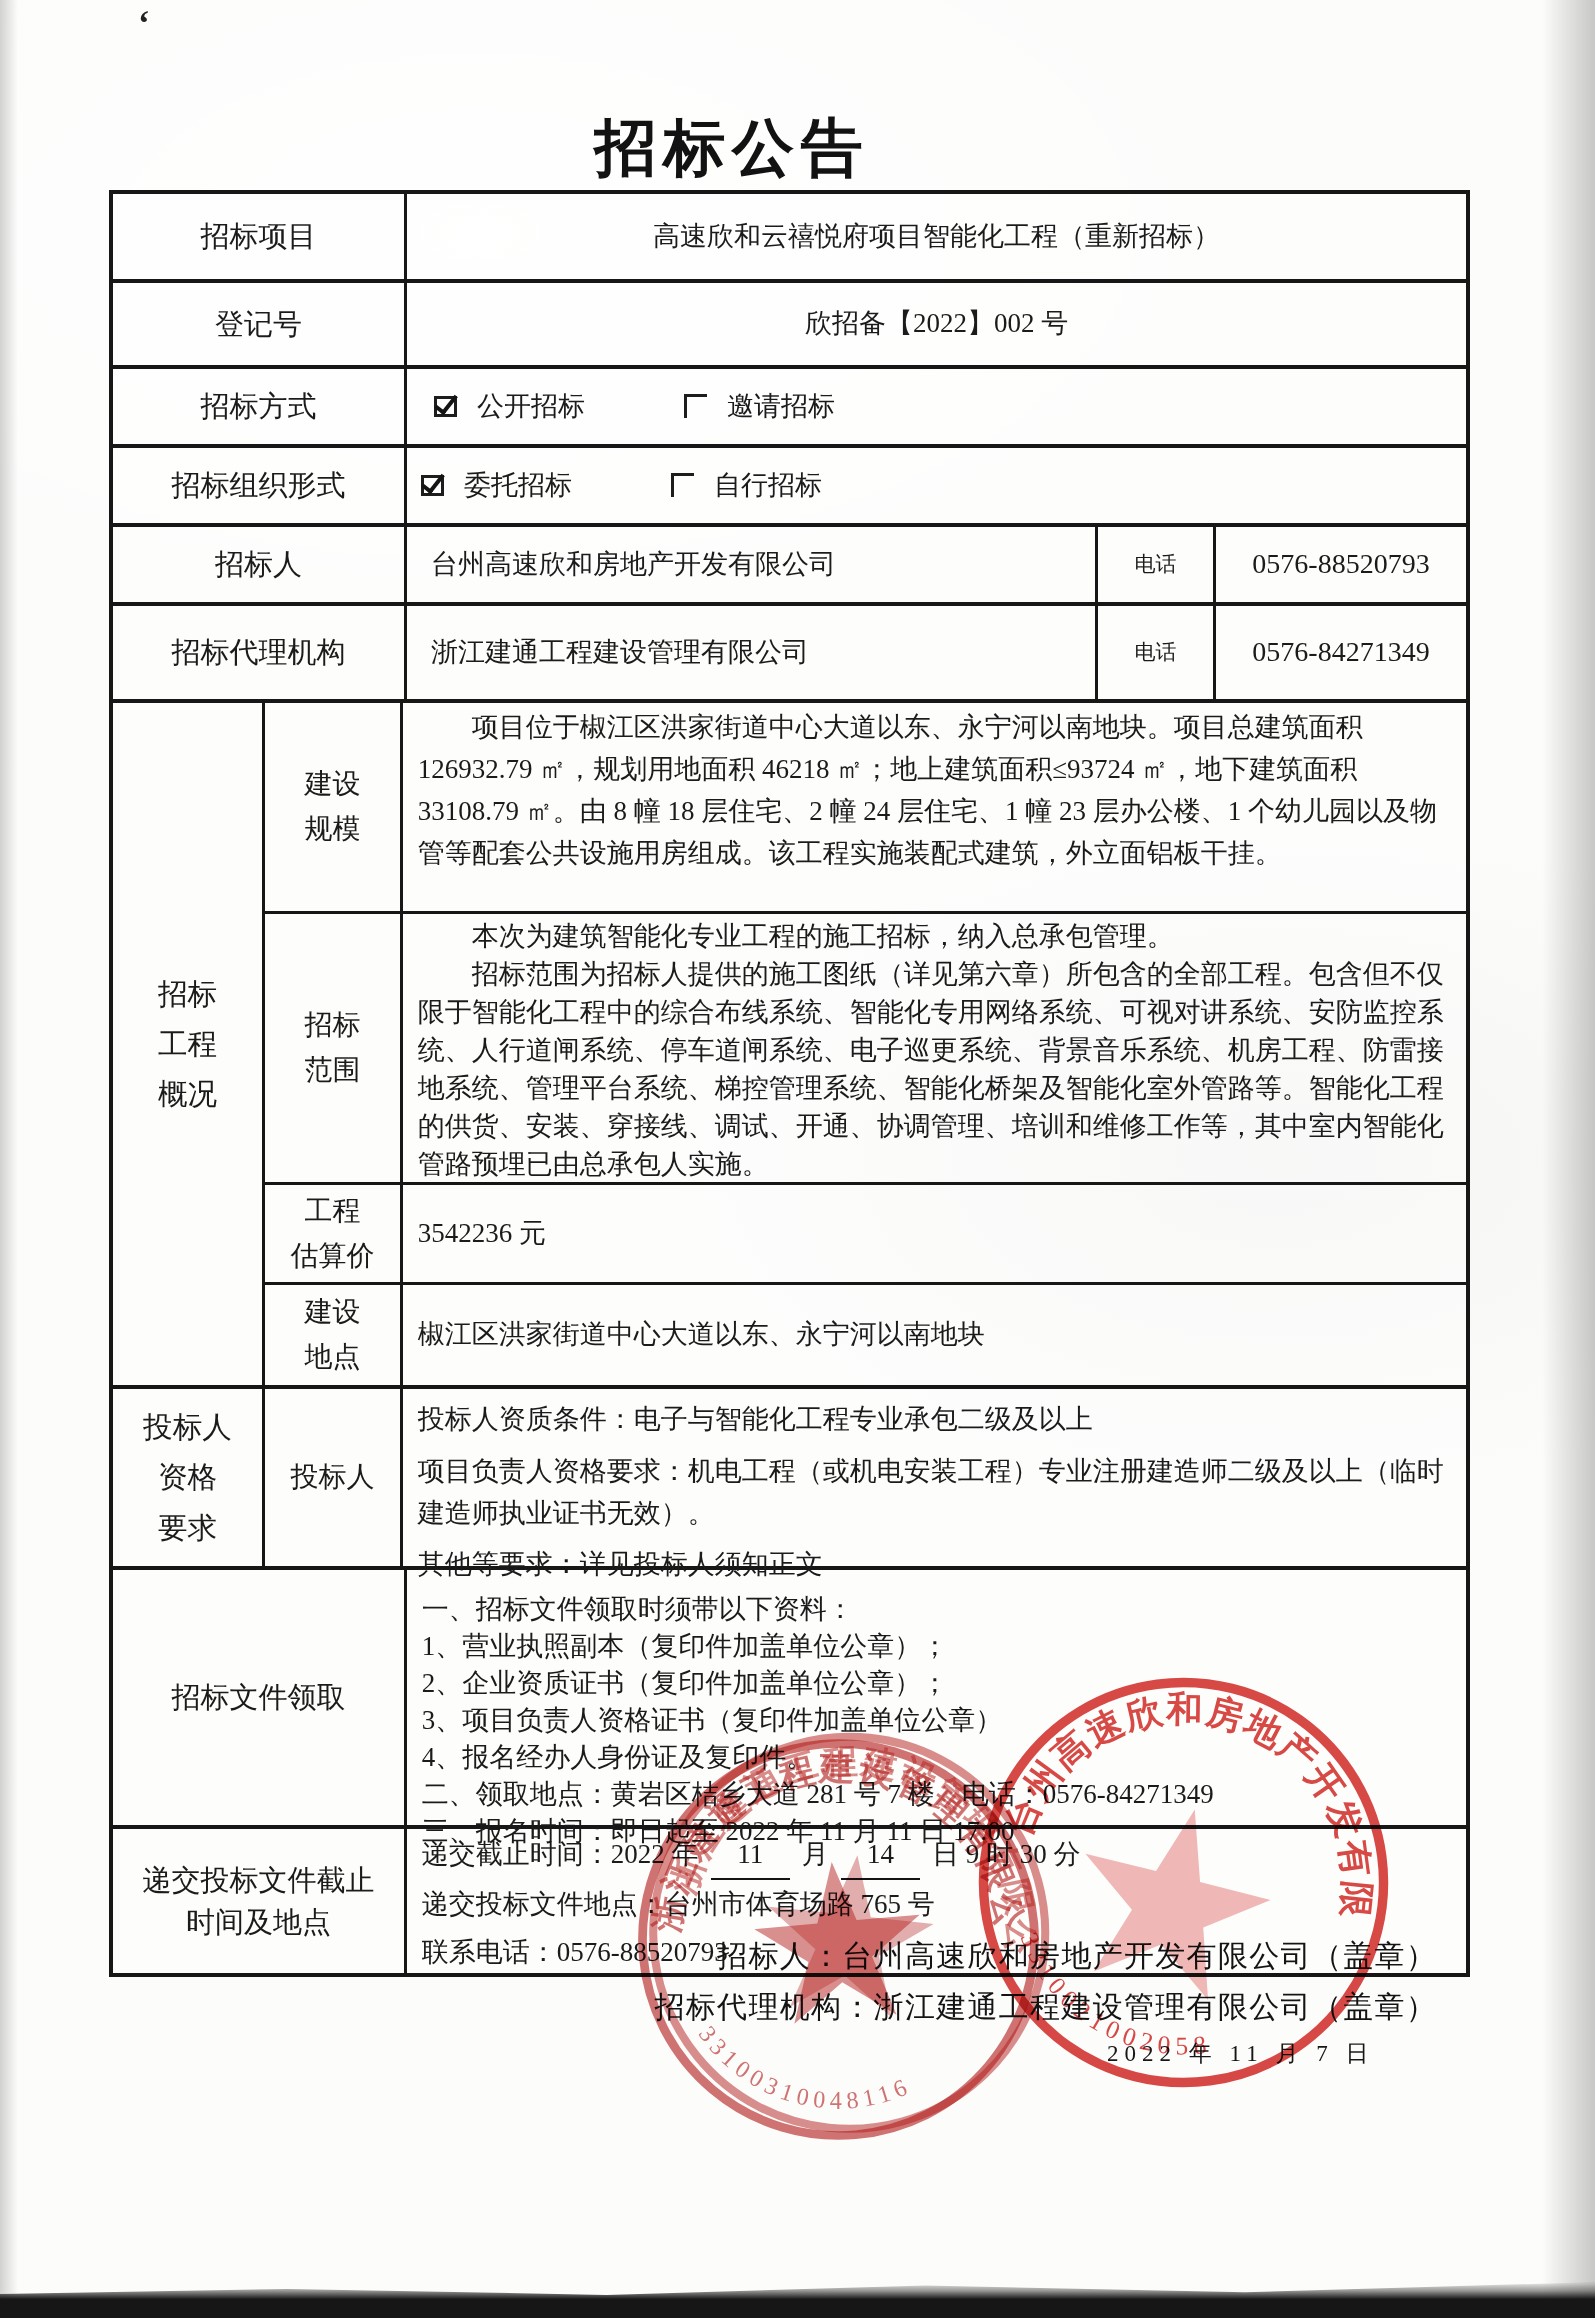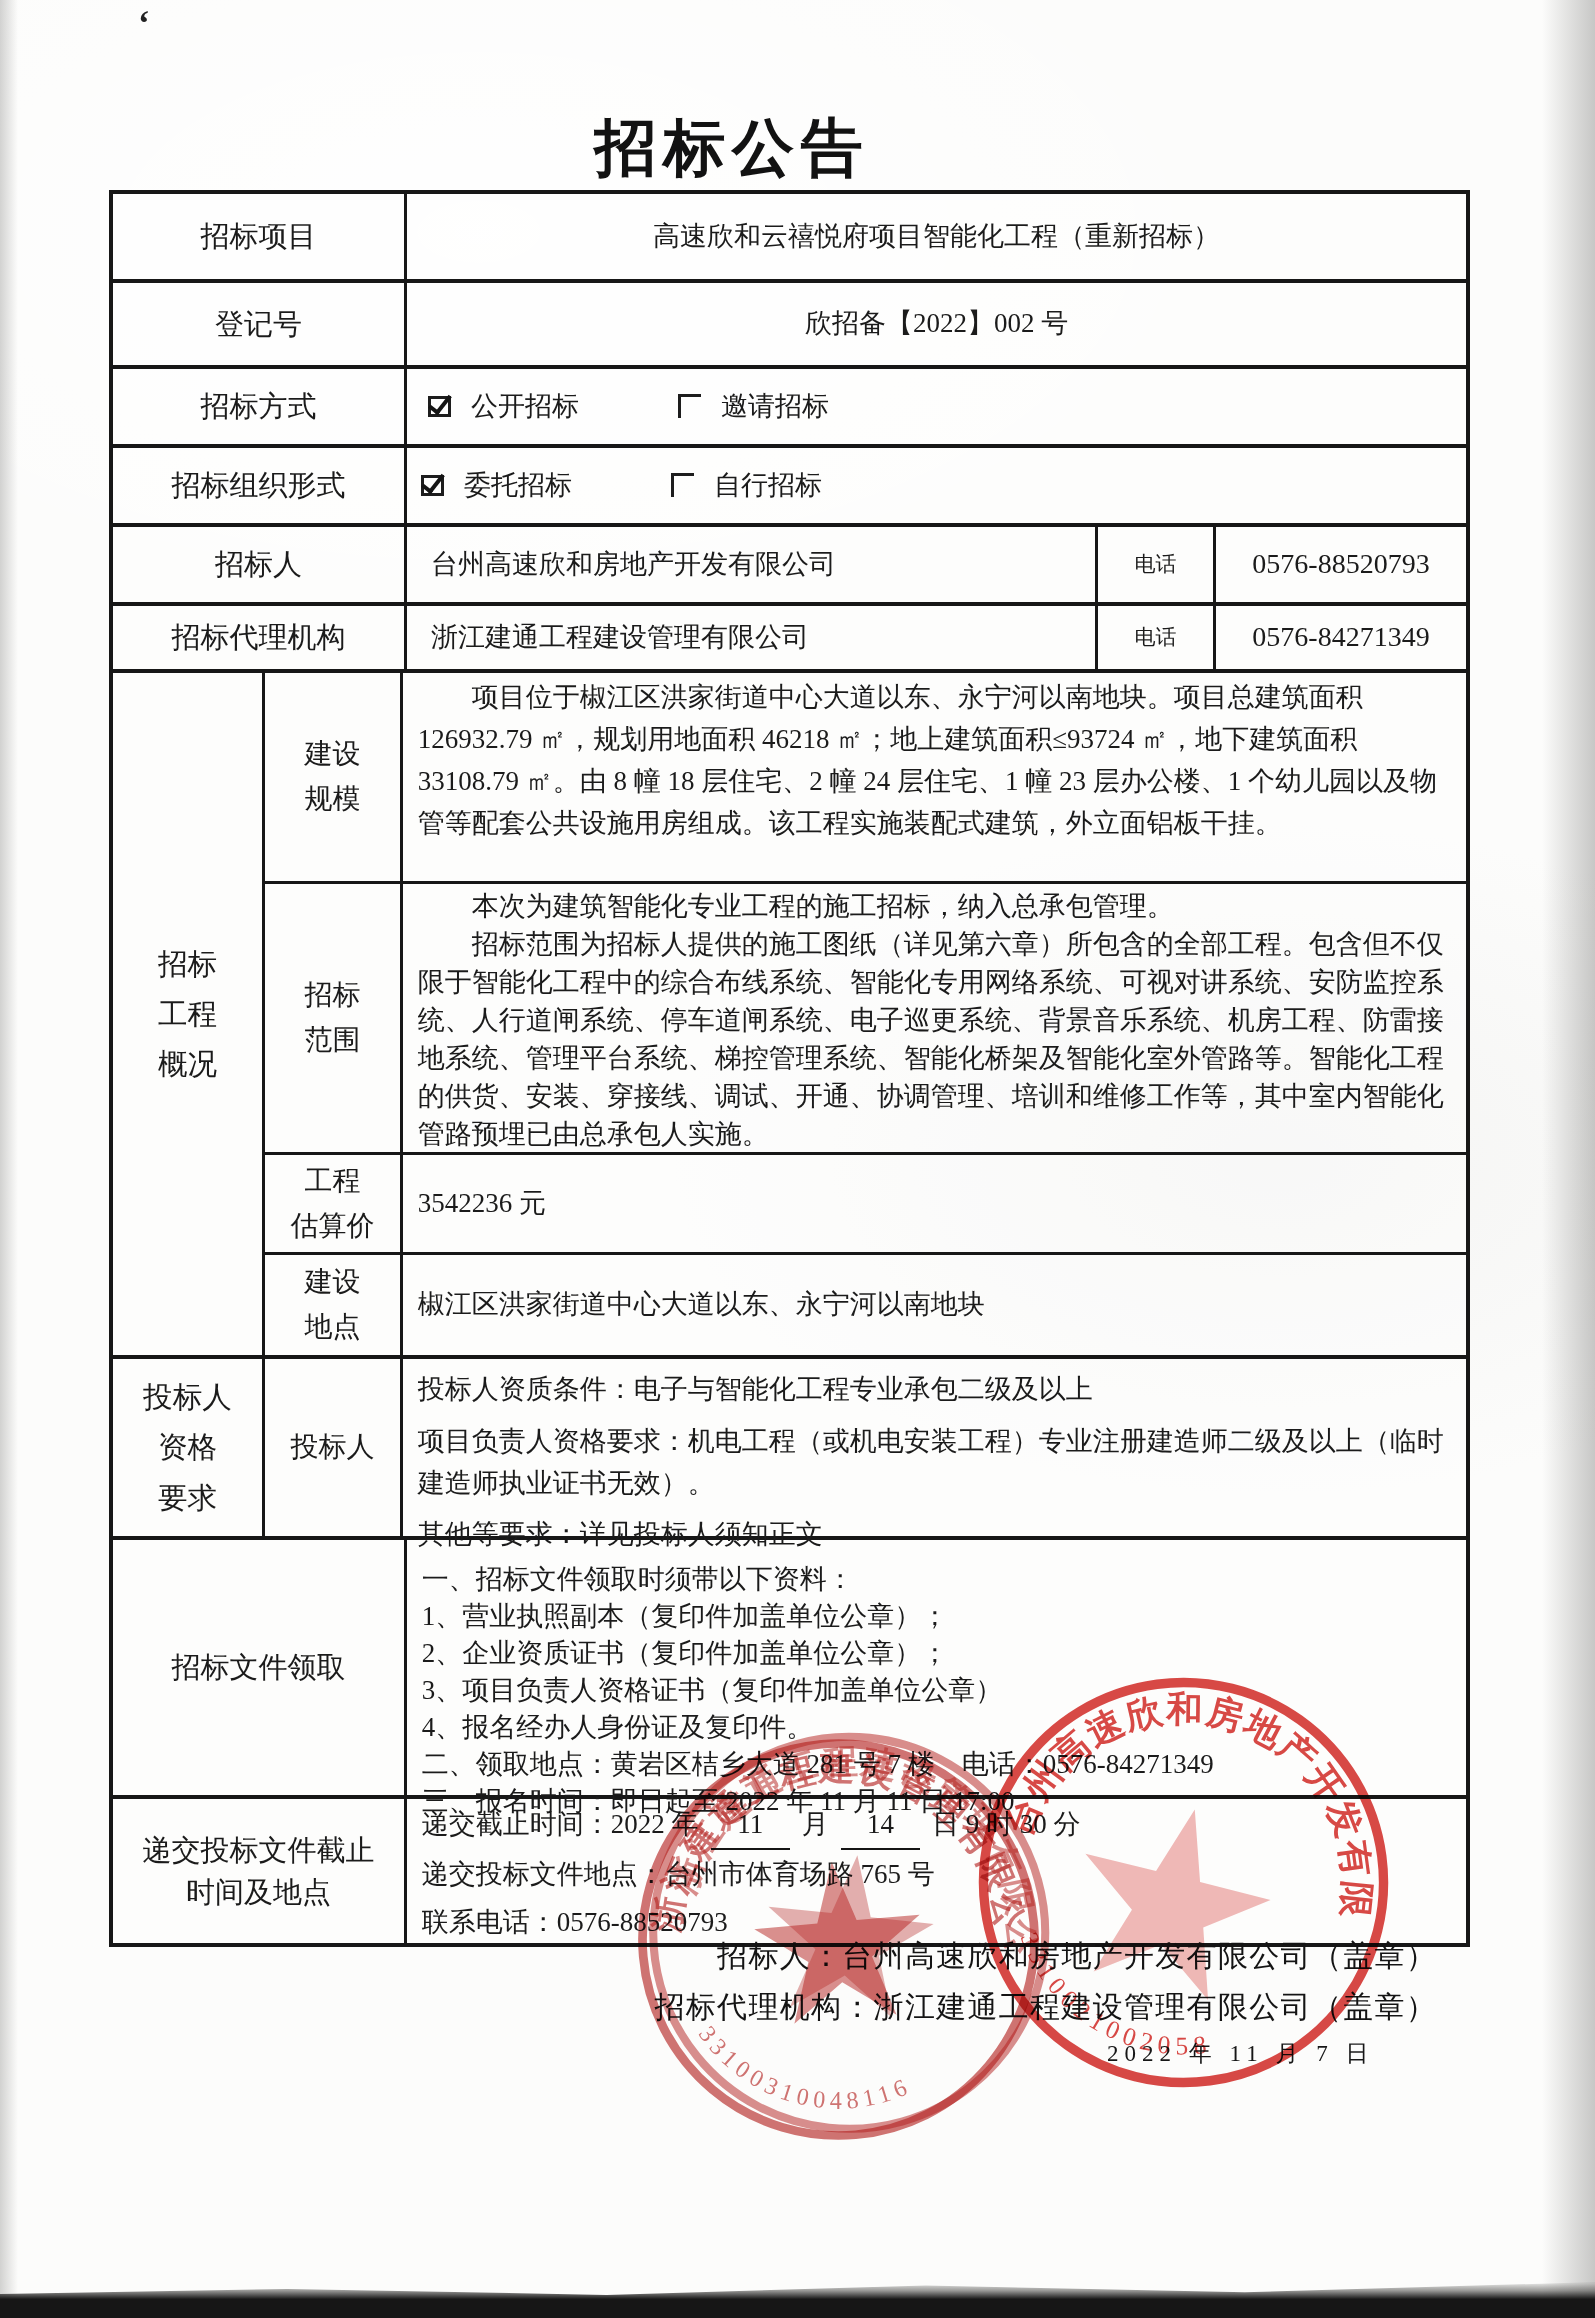--- a/index.html
+++ b/index.html
@@ -116,21 +116,21 @@
       <div class="content center">高速欣和云禧悦府项目智能化工程（重新招标）</div>
     </div>
 
     <div class="r" style="height:86px">
       <div class="lab">登记号</div>
       <div class="content center">欣招备【2022】002 号</div>
     </div>
 
     <div class="r" style="height:79px">
       <div class="lab">招标方式</div>
-      <div class="content" style="padding-left:21px">
+      <div class="content" style="padding-left:27px">
         <span class="opt">
           <span class="cb checked"></span>
           <span>公开招标</span>
         </span>
         <span class="opt">
           <span class="cb empty"></span>
           <span>邀请招标</span>
         </span>
       </div>
     </div>
@@ -149,21 +149,21 @@
       </div>
     </div>
 
     <div class="r" style="height:79px">
       <div class="lab">招标人</div>
       <div class="content" style="padding-left:24px">台州高速欣和房地产开发有限公司</div>
       <div class="phone-lab">电话</div>
       <div class="phone-val">0576-88520793</div>
     </div>
 
-    <div class="r" style="height:67px">
+    <div class="r" style="height:97px">
       <div class="lab">招标代理机构</div>
       <div class="content" style="padding-left:24px">浙江建通工程建设管理有限公司</div>
       <div class="phone-lab">电话</div>
       <div class="phone-val">0576-84271349</div>
     </div>
 
     <div class="sec">
       <div class="sec-lab">
         <span>招标</span>
         <span>工程</span>

